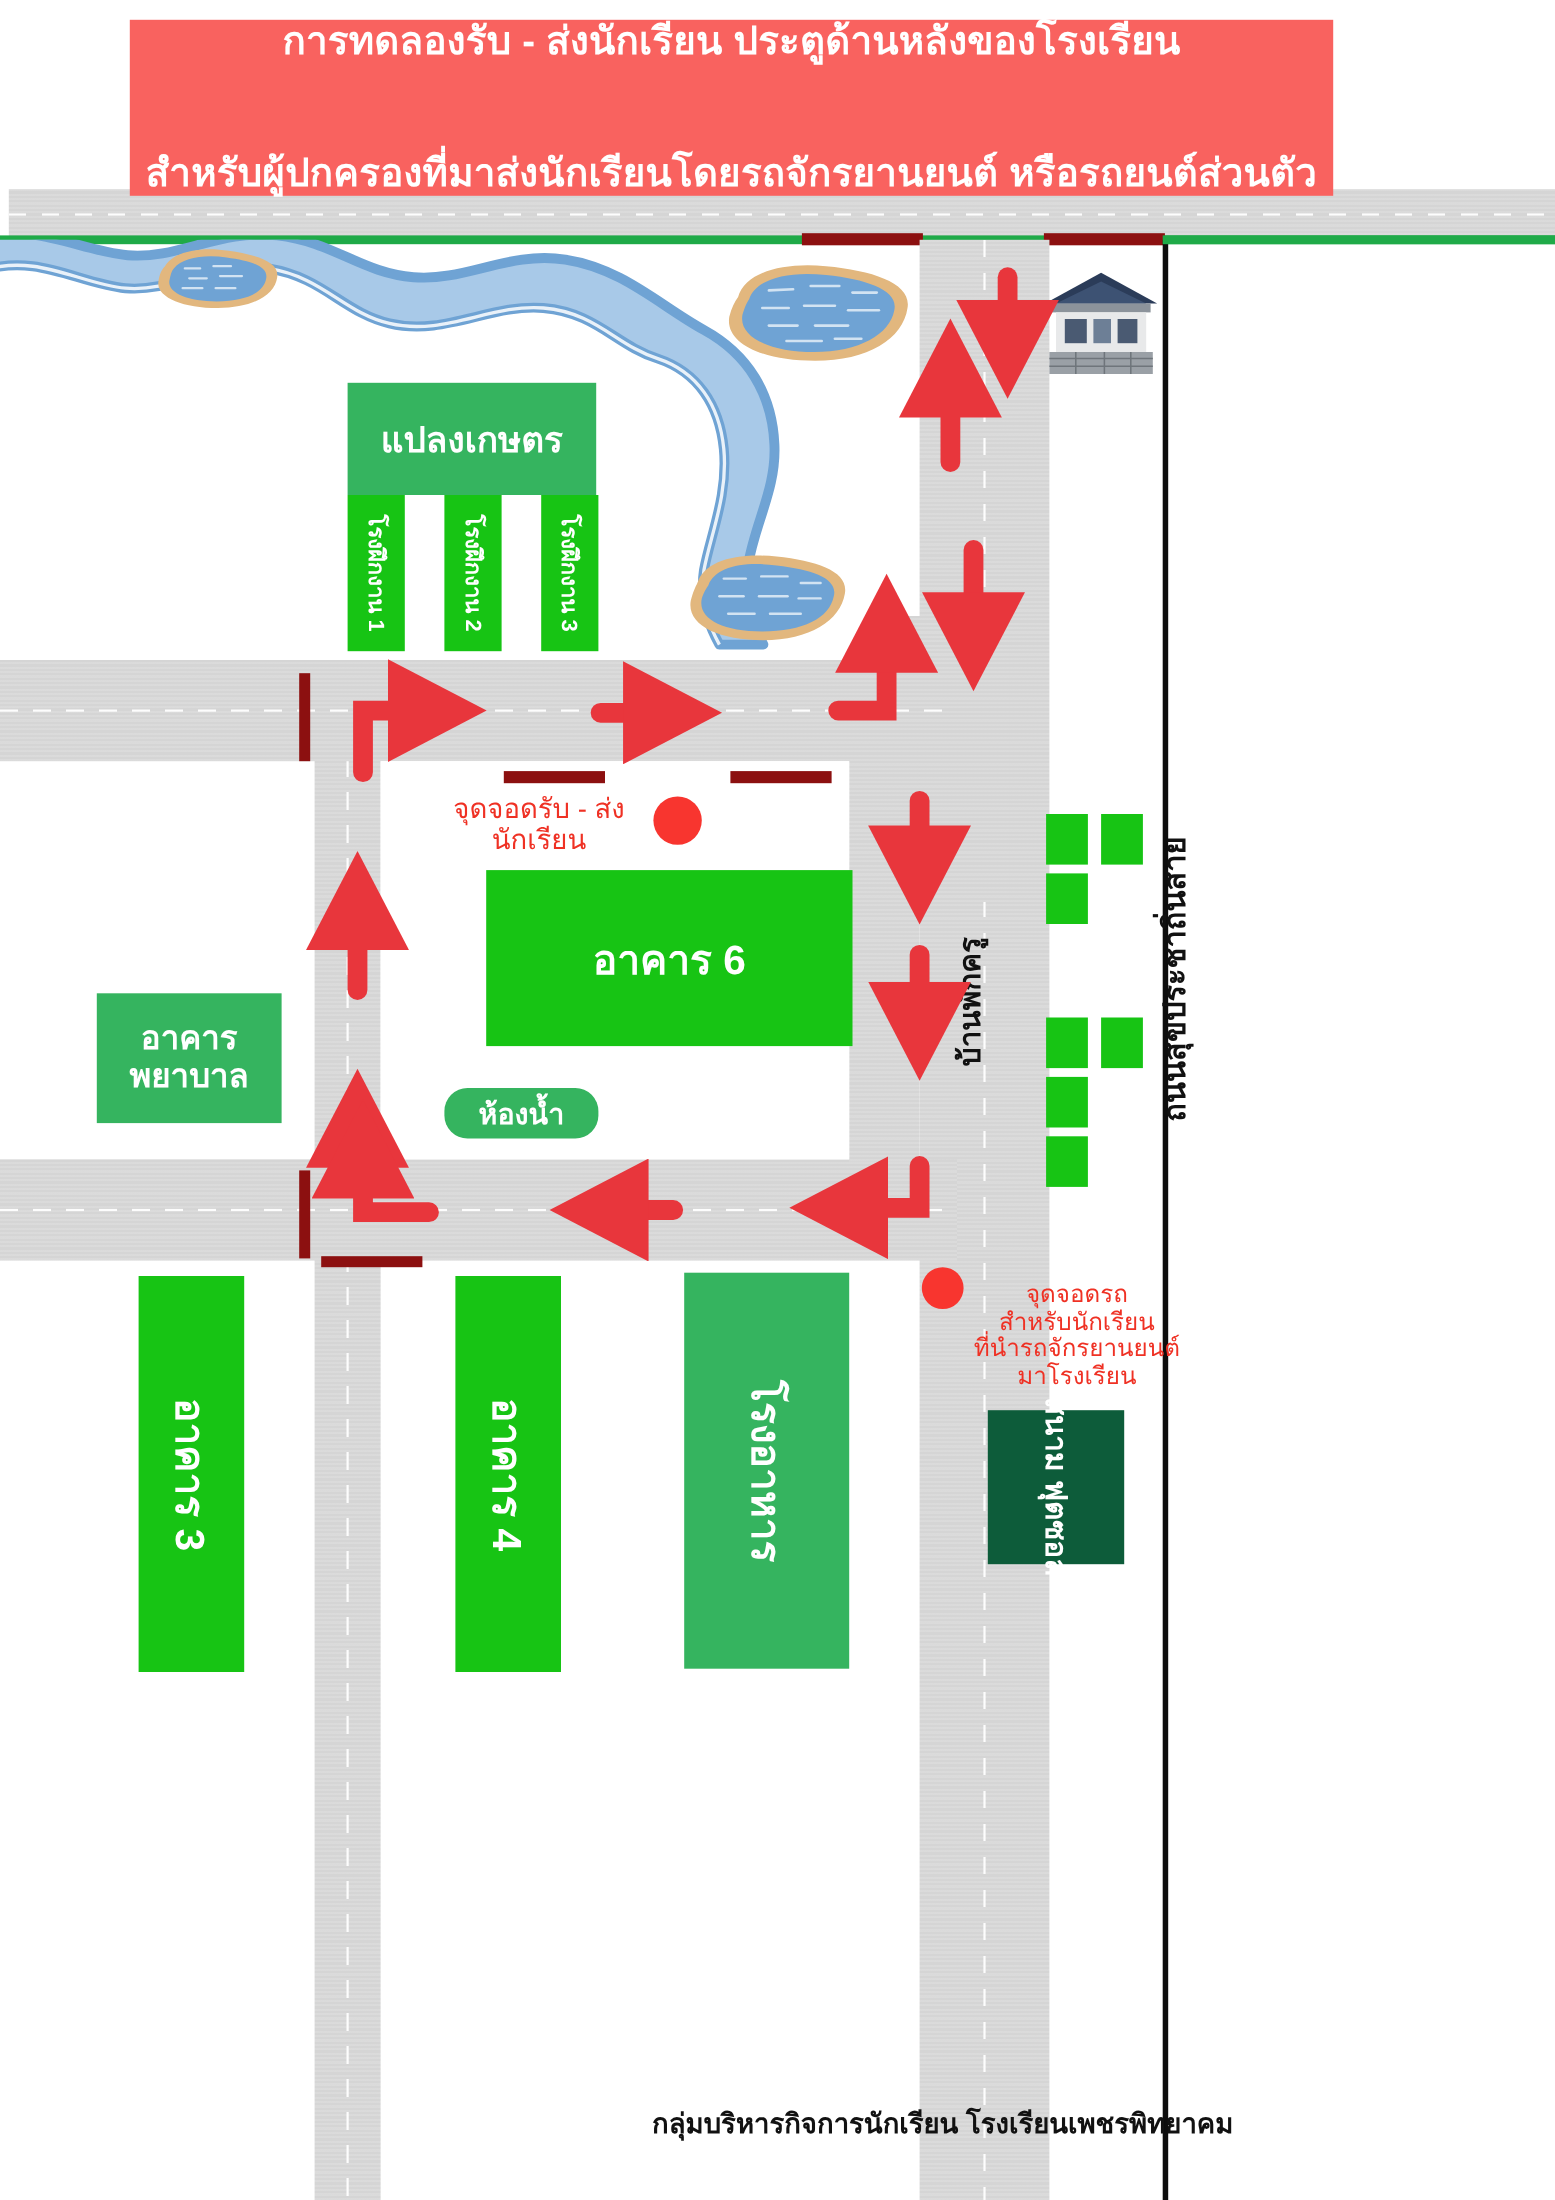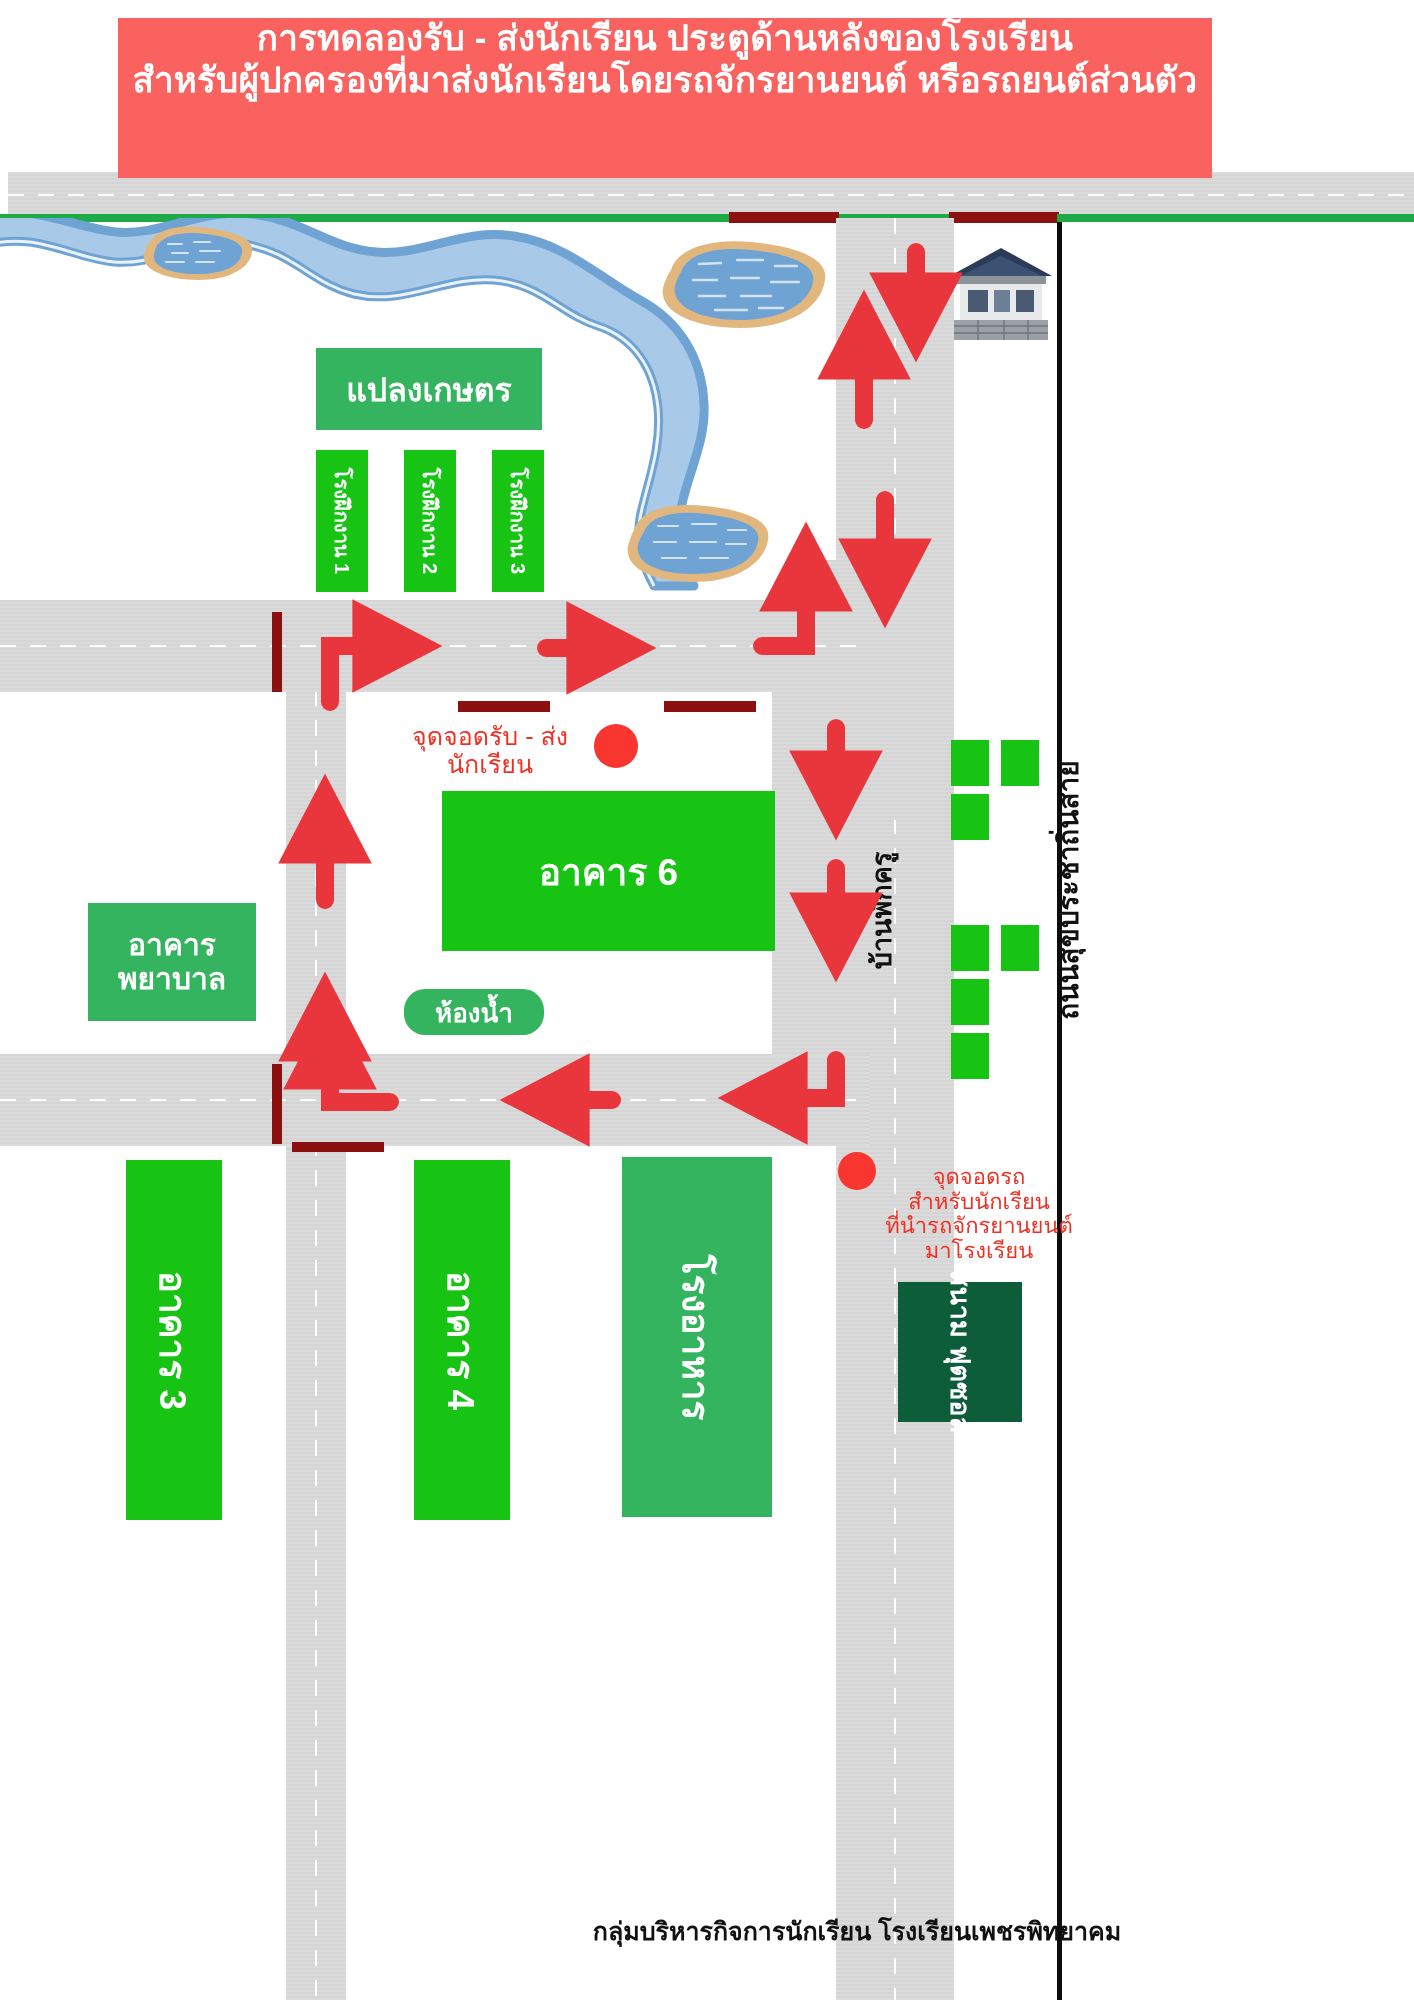--- a/index.html
+++ b/index.html
@@ -4,21 +4,21 @@
 <style>
   html,body{margin:0;padding:0;background:#ffffff;}
   body{width:1414px;height:2000px;position:relative;overflow:hidden;
        font-family:"Liberation Sans","DejaVu Sans",sans-serif;}
   .stage{position:absolute;left:0;top:0;width:1414px;height:2000px;}
   .abs{position:absolute;}
 
   
   .banner{left:118px;top:18px;width:1094px;height:160px;background:#f9625f;z-index:40;}
   .banner-txt{position:absolute;left:0;top:0;width:1094px;height:160px;
-      display:flex;flex-direction:column;align-items:center;justify-content:flex-start;gap:2px;}
+      display:flex;flex-direction:column;align-items:center;justify-content:space-between;gap:2px;}
   .banner-line{color:#ffffff;font-weight:bold;font-size:35px;line-height:40px;white-space:nowrap;
       text-align:center;letter-spacing:.2px;}
 
   
   .road{background:#d9d9d9;}
   .road-tex{background:
       repeating-linear-gradient(0deg, rgba(255,255,255,.045) 0 2px, rgba(0,0,0,.02) 2px 4px),
       #d9d9d9;}
   .dash-v{position:absolute;width:2px;top:0;bottom:0;left:50%;margin-left:-1px;
       background:repeating-linear-gradient(180deg,#fdfdfd 0 16px,rgba(255,255,255,0) 16px 30px);}
@@ -162,21 +162,21 @@
     <rect x="10" y="74" width="94" height="20" fill="#9aa0a6"></rect>
     <g stroke="#6f757b" stroke-width="1.4">
       <line x1="10" y1="80" x2="104" y2="80"></line>
         <line x1="10" y1="87" x2="104" y2="87"></line>
       <line x1="34" y1="74" x2="34" y2="94"></line>
         <line x1="60" y1="74" x2="60" y2="94"></line>
       <line x1="84" y1="74" x2="84" y2="94"></line>
     </g>
   </svg>
 
-  <div class="abs bld dark" style="left:316px;top:348px;width:226px;height:82px;">
+  <div class="abs bld dark" style="left:316px;top:348px;width:226px;height:102px;">
     <span class="bld-lbl" style="font-size:32px;">แปลงเกษตร</span>
   </div>
 
   <div class="abs bld" style="left:316px;top:450px;width:52px;height:142px;">
     <span class="bld-lbl rot-cw" style="font-size:20px;">โรงฝึกงาน 1</span>
   </div>
   <div class="abs bld" style="left:404px;top:450px;width:52px;height:142px;">
     <span class="bld-lbl rot-cw" style="font-size:20px;">โรงฝึกงาน 2</span>
   </div>
   <div class="abs bld" style="left:492px;top:450px;width:52px;height:142px;">

